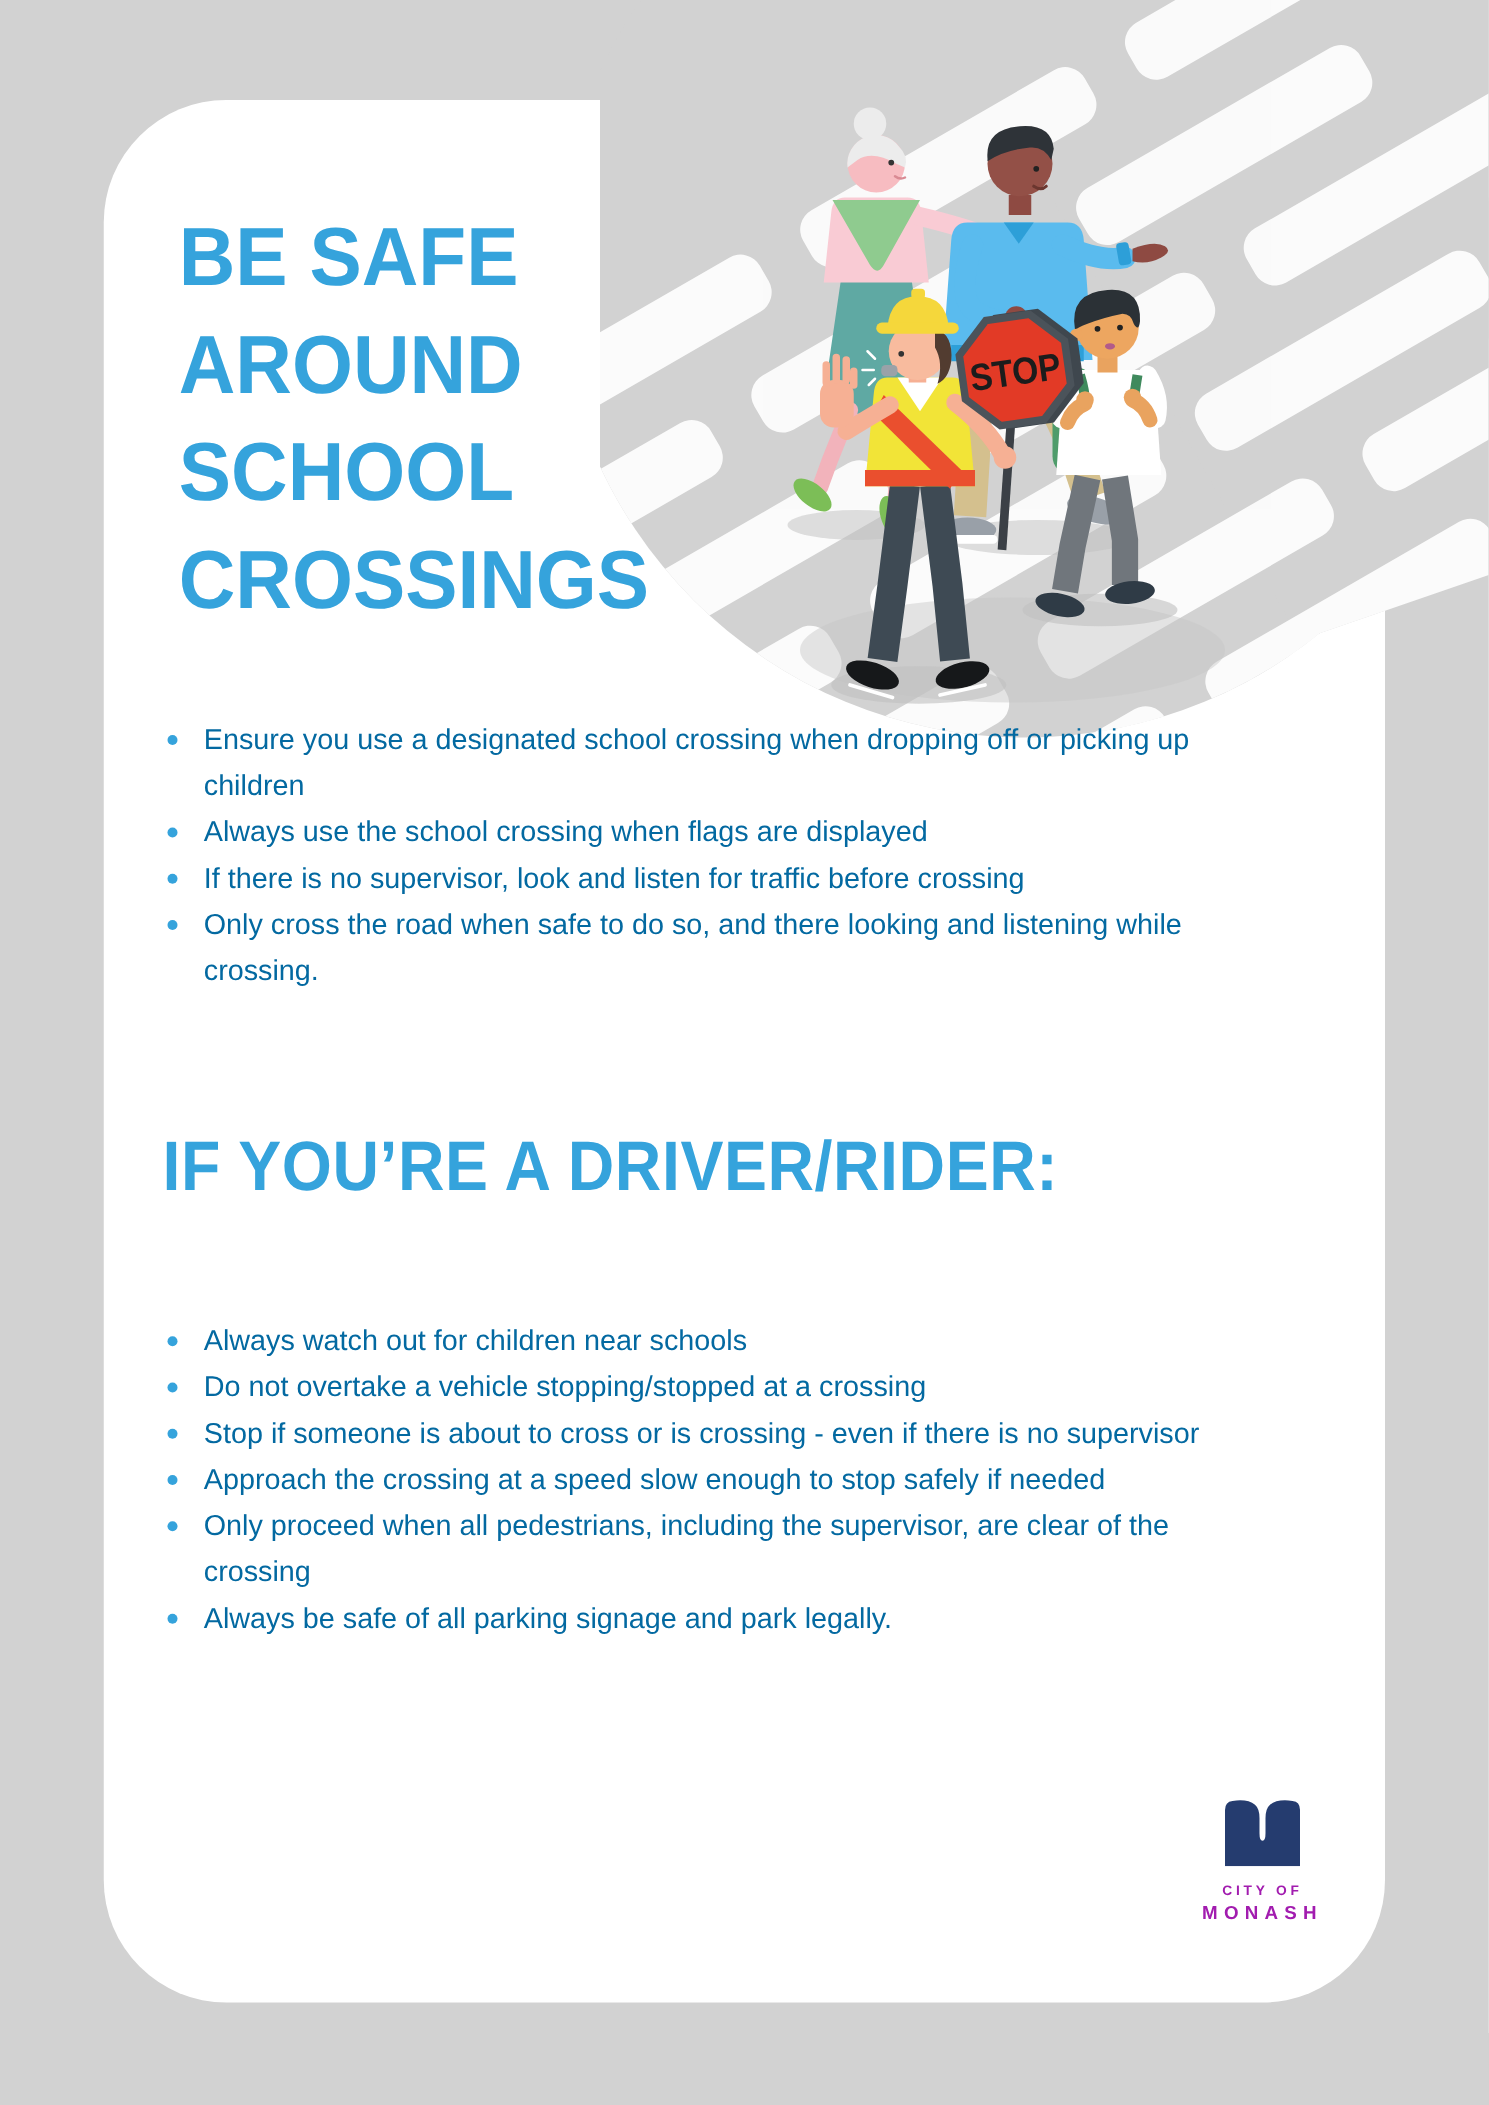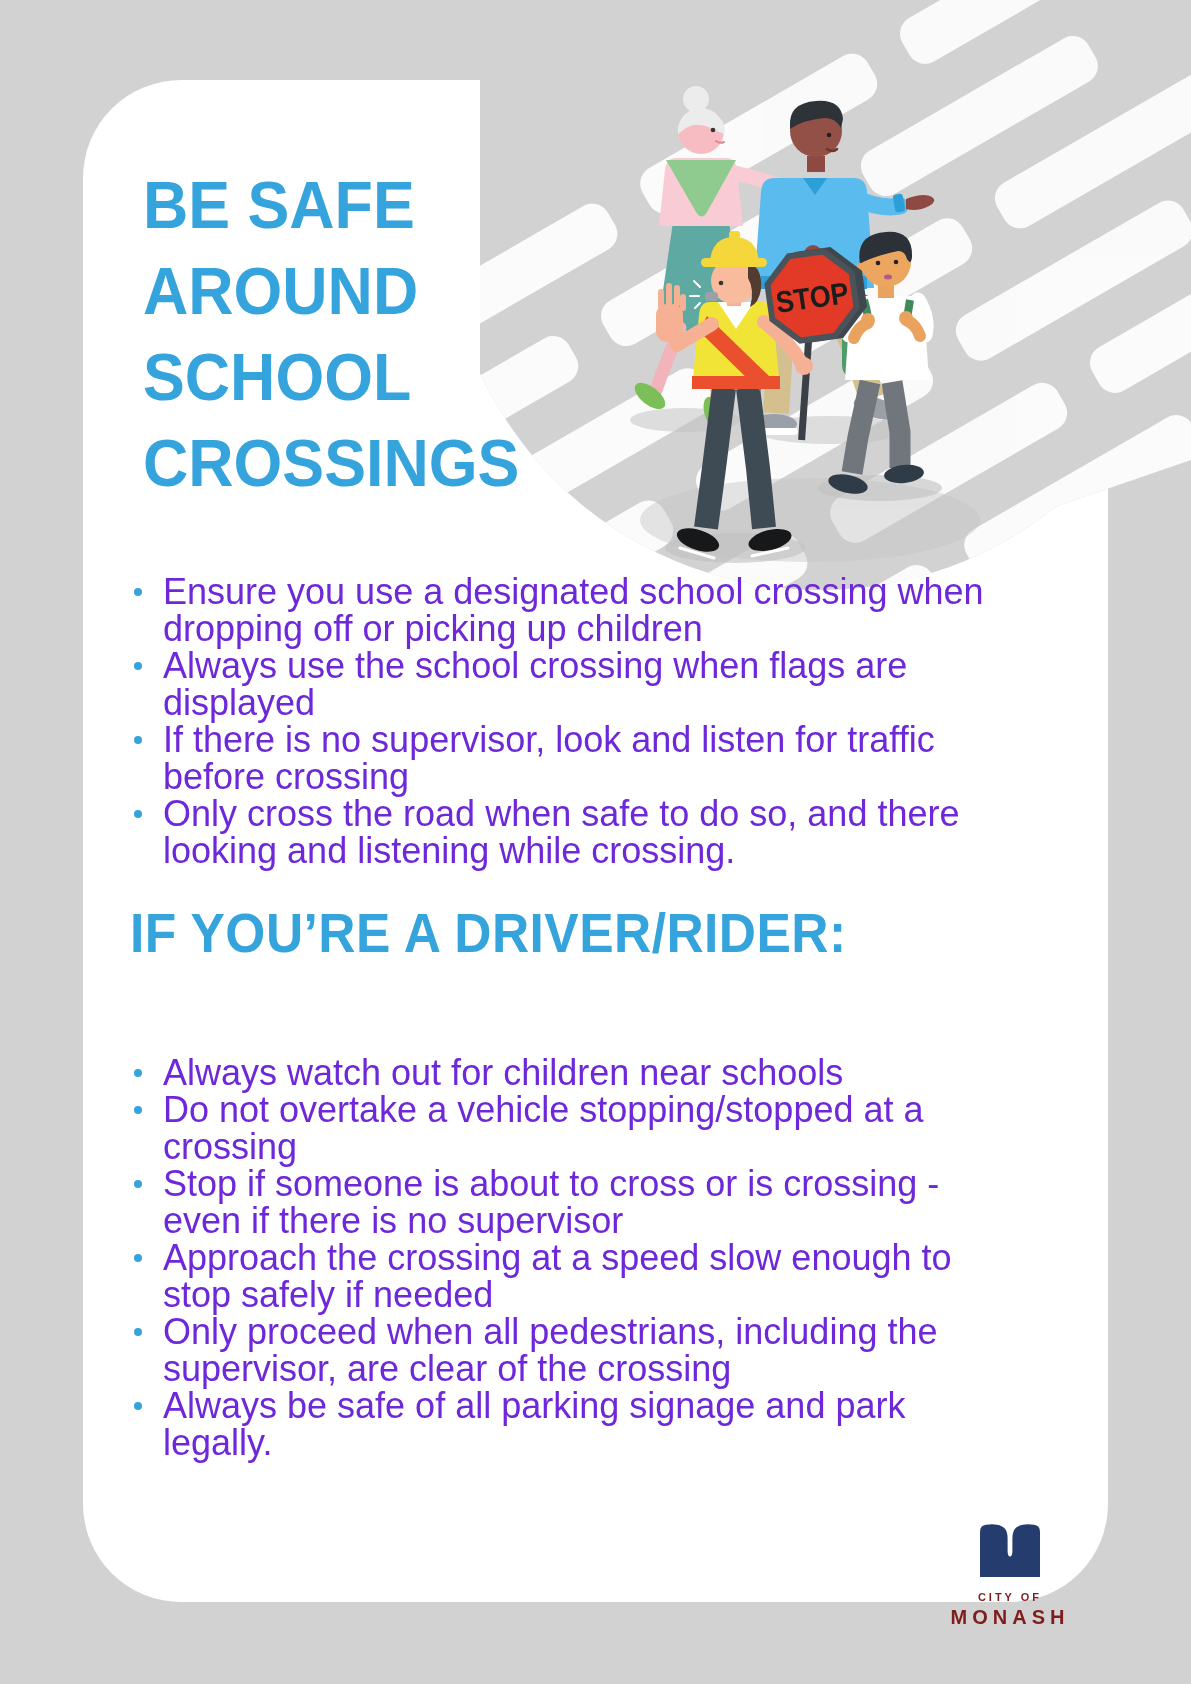--- a/index.html
+++ b/index.html
@@ -25,37 +25,37 @@
   }
   .section-heading{
     position:absolute;left:130px;top:905px;
     color:#35a3dc;font-weight:700;font-size:56px;line-height:1;
     transform:scaleX(.92);transform-origin:left top;white-space:nowrap;
     letter-spacing:0.5px;
   }
   ul.bullets{
     list-style:none;margin:0;padding:0;
     position:absolute;left:131px;width:862px;
-    color:#6d28d9;font-size:36px;line-height:37px;
+    color:#0369a1;font-size:23px;line-height:37px;
   }
   ul.bullets.first{top:573px;}
   ul.bullets.second{top:1054px;}
   ul.bullets li{display:flex;align-items:flex-start;}
   .bullet-dot{
     flex:0 0 8px;width:8px;height:8px;border-radius:50%;
     background:#35a3dc;margin:15px 21px 0 3px;
   }
   .bullet-text{flex:1;}
   .logo{
-    position:absolute;left:930px;top:1524px;width:160px;
-    text-align:center;color:#7f1d1d;
+    position:absolute;left:930px;top:1440px;width:160px;
+    text-align:center;color:#a21caf;
   }
   .logo-mark{display:block;margin:0 auto 14px auto;}
   .logo-line1{font-size:11px;font-weight:700;letter-spacing:3px;}
-  .logo-line2{font-size:20px;font-weight:700;letter-spacing:5px;margin-top:3px;}
+  .logo-line2{font-size:15px;font-weight:700;letter-spacing:5px;margin-top:3px;}
   svg text.stop-label{
     font-family:"Liberation Sans", sans-serif;font-weight:700;
   }
 </style>
 </head>
 <body>
 
 <div class="poster">
 
   <div class="card"></div>

